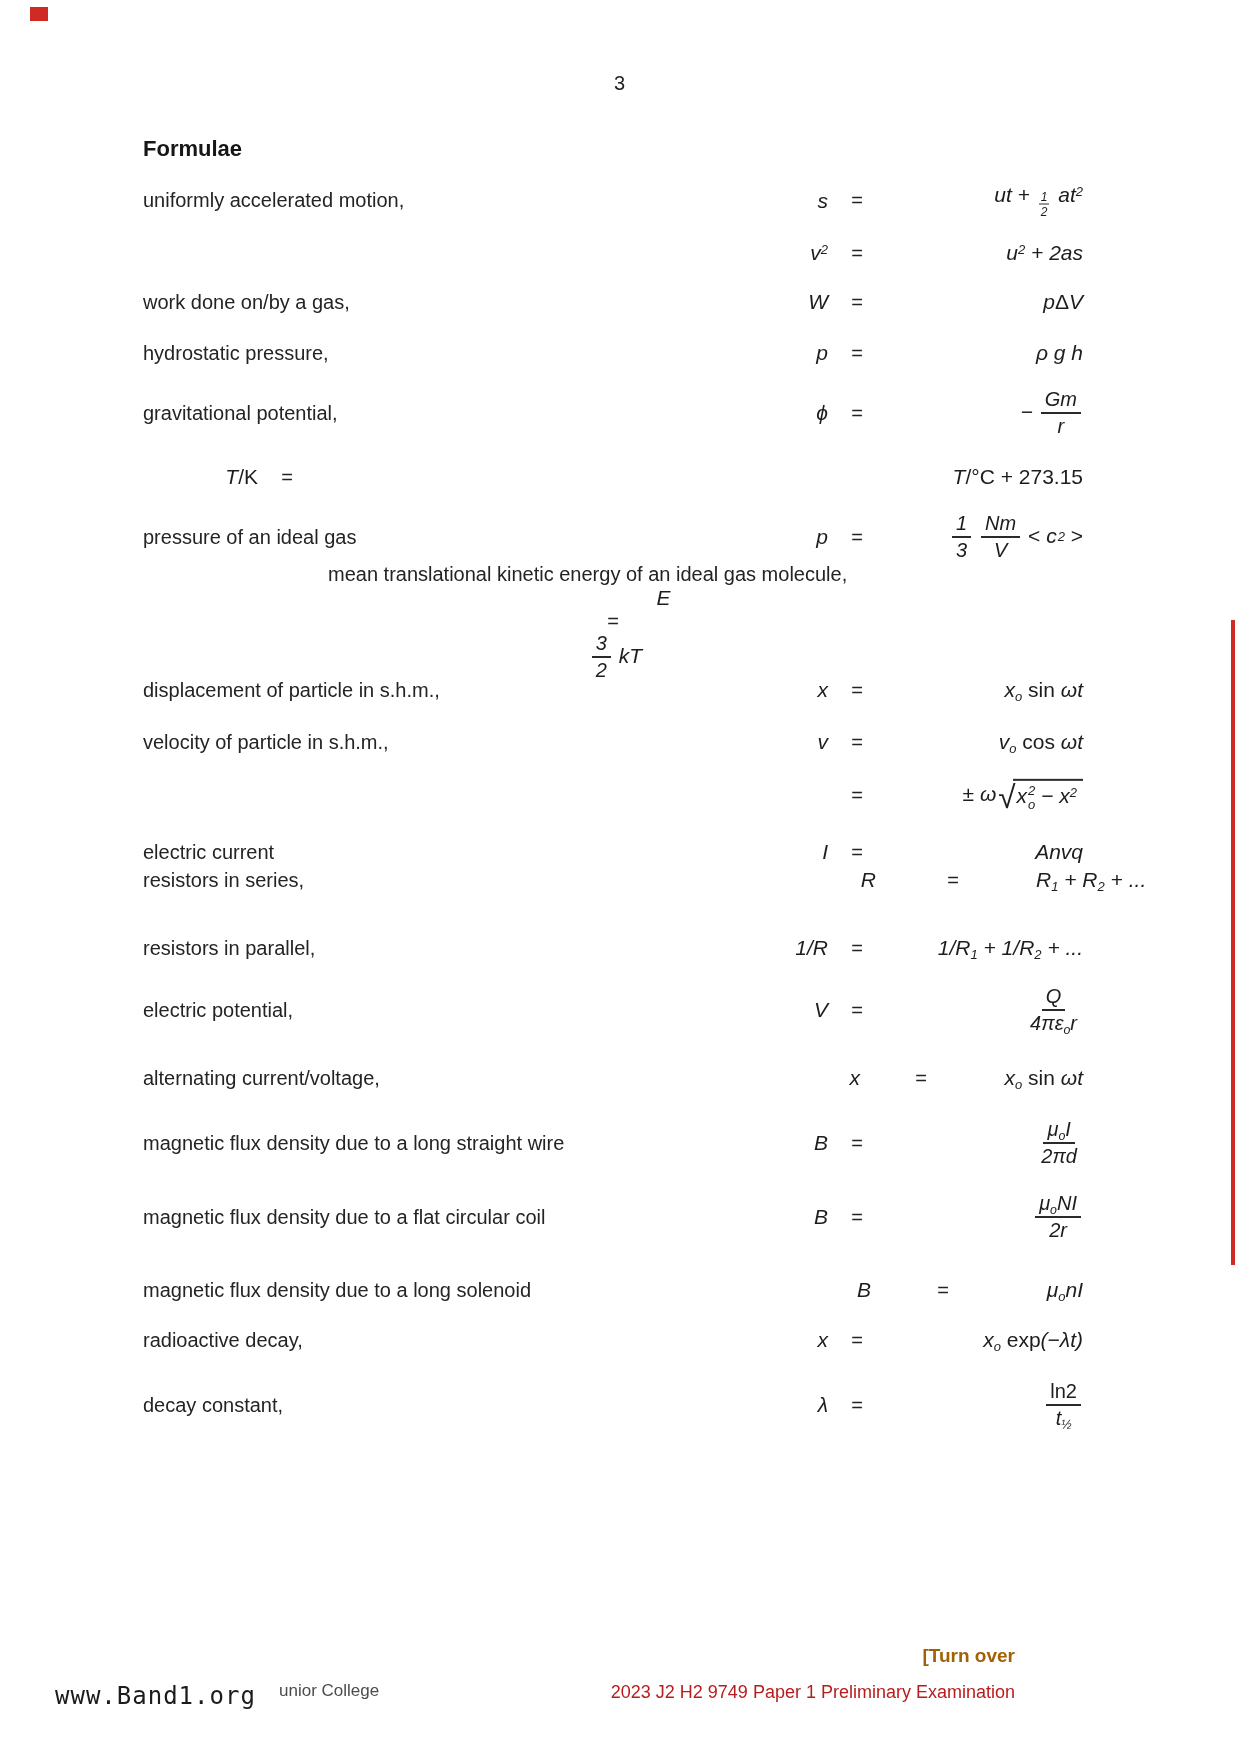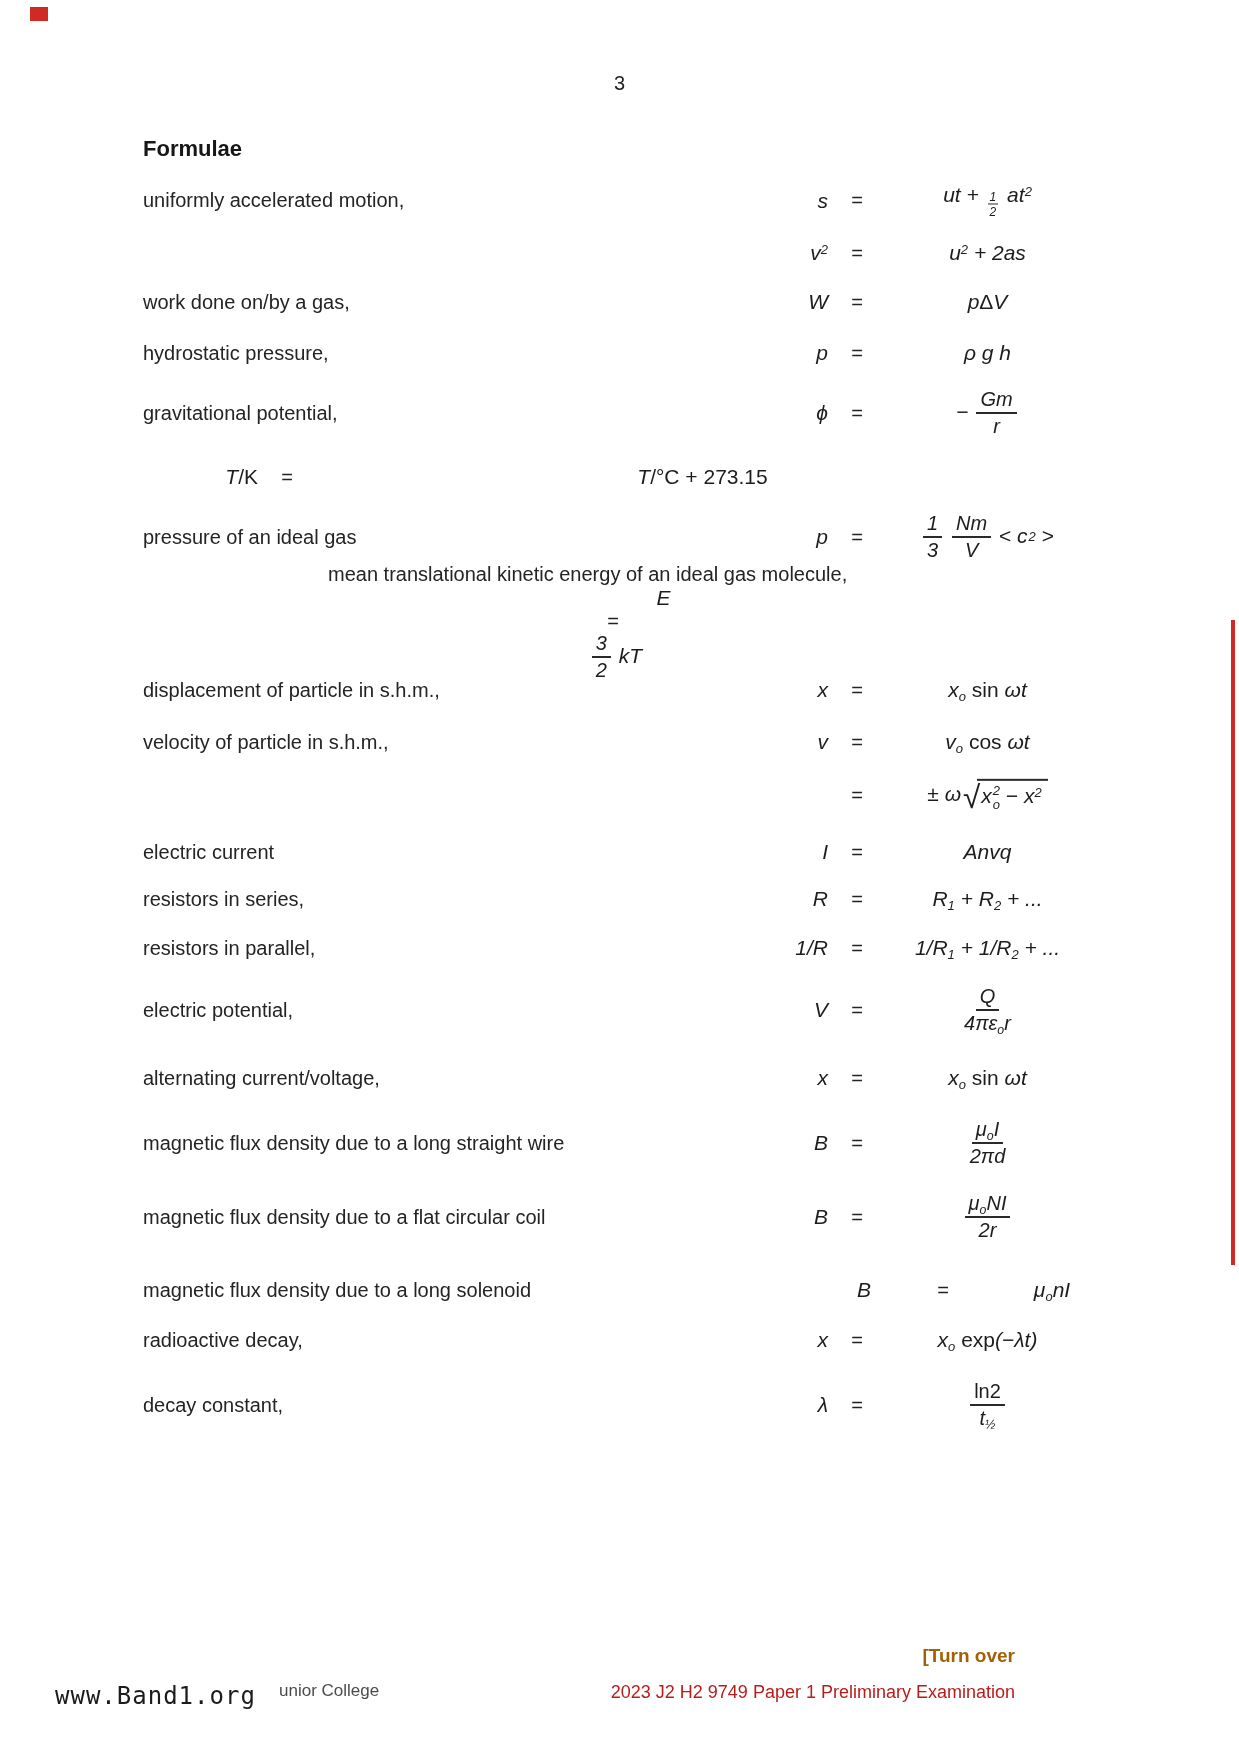--- a/index.html
+++ b/index.html
@@ -25,21 +25,21 @@
     position:absolute;left:143px;width:940px;
     display:flex;align-items:center;
     transform:translateY(-50%);
   }
   .lbl{
     width:570px;flex:none;font-size:20px;color:#242424;
     white-space:nowrap;overflow:visible;
   }
   .sym{width:115px;flex:none;text-align:right;}
   .eqs{width:58px;flex:none;text-align:center;font-size:20px;color:#222;font-style:normal;}
-  .rhs{flex:1;text-align:center;padding-left:6px;}
+  .rhs{flex:1;text-align:right;padding-left:6px;}
   .math{font-size:21px;font-style:italic;color:#1d1d1d;white-space:nowrap;}
   .math .up{font-style:normal;}
   .math sup{font-size:62%;line-height:0;vertical-align:6px;}
   .math sub{font-size:62%;line-height:0;vertical-align:-4px;}
   .frac{
     display:inline-flex;flex-direction:column;align-items:center;
     vertical-align:middle;line-height:1.05;font-size:20px;
     margin:0 2px;
   }
   .frac .num{display:block;padding:0 4px 2px 4px;border-bottom:2px solid #2a2a2a;}
@@ -172,42 +172,42 @@
                 <span>o</span>
               </span> − x<sup>2</sup></span>
           </span></span>
       </div>
       <div class="row" style="top: 852px;">
         <span class="lbl">electric current</span>
         <span class="sym math">I</span>
         <span class="eqs">=</span>
         <span class="rhs math">Anvq</span>
       </div>
-      <div class="row" style="top: 899px;">
+      <div class="row" style="top: 880px; gap: 48px;">
         <span class="lbl">resistors in series,</span>
         <span class="sym math">R</span>
         <span class="eqs">=</span>
         <span class="rhs math">R<sub>1</sub> + R<sub>2</sub> + ...</span>
       </div>
       <div class="row" style="top: 948px;">
         <span class="lbl">resistors in parallel,</span>
         <span class="sym math">1/R</span>
         <span class="eqs">=</span>
         <span class="rhs math">1/R<sub>1</sub> + 1/R<sub>2</sub> + ...</span>
       </div>
       <div class="row" style="top: 1010px;">
         <span class="lbl">electric potential,</span>
         <span class="sym math">V</span>
         <span class="eqs">=</span>
         <span class="rhs math"><span class="frac">
             <span class="num">Q</span>
             <span class="den">4πε<sub>o</sub>r</span>
           </span></span>
       </div>
-      <div class="row" style="top: 1078px;">
+      <div class="row" style="top: 1078px; gap: 32px;">
         <span class="lbl">alternating current/voltage,</span>
         <span class="sym math">x</span>
         <span class="eqs">=</span>
         <span class="rhs math">x<sub>o</sub> <span class="up">sin</span> ωt</span>
       </div>
       <div class="row" style="top: 1143px;">
         <span class="lbl">magnetic flux density due to a long straight wire</span>
         <span class="sym math">B</span>
         <span class="eqs">=</span>
         <span class="rhs math"><span class="frac">

